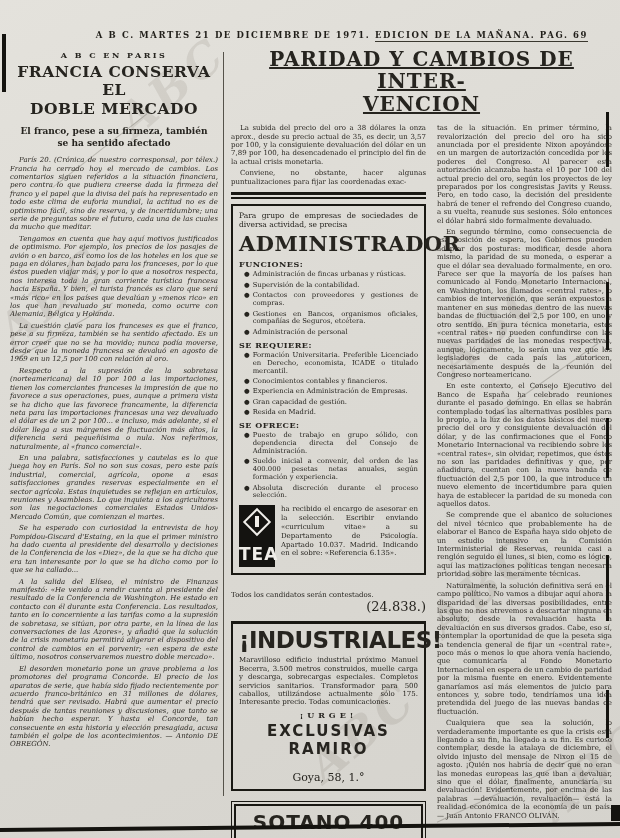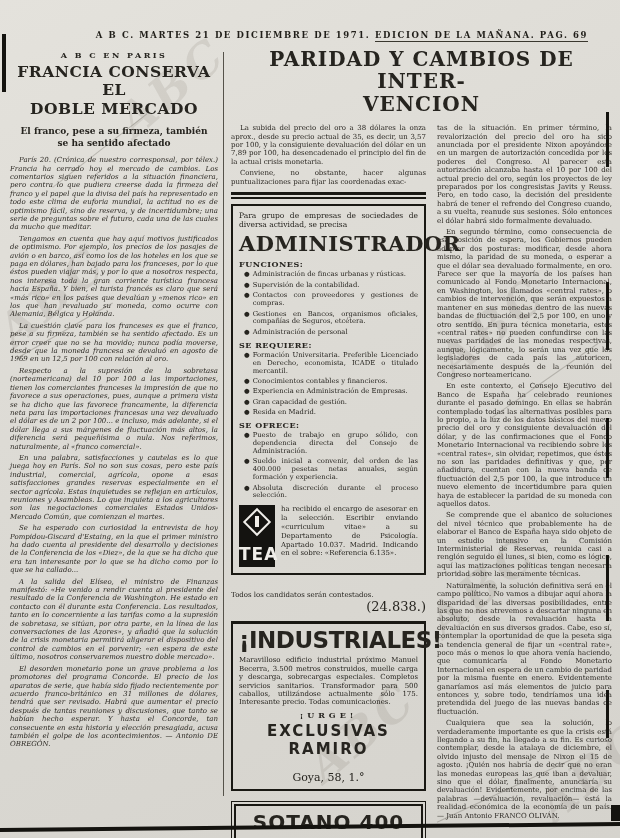--- a/index.html
+++ b/index.html
@@ -25,21 +25,21 @@
   
   .lcol{position:absolute;left:10px;top:50px;width:208px;}
   .kicker{text-align:center;font-size:8px;font-weight:bold;letter-spacing:2.5px;}
   .lheadline{text-align:center;font-size:15.5px;font-weight:bold;line-height:1.18;
       letter-spacing:.5px;margin-top:3px;}
   .subhead{text-align:center;font-size:9px;font-weight:bold;line-height:1.35;margin:7px 10px 7px;}
   .lbody p{font-size:7px;line-height:8.4px;text-align:justify;margin:0 0 3px;
       text-indent:9px;font-style:italic;color:#2b2823;}
   
   .main{position:absolute;left:231px;top:48px;width:381px;}
-  .mheadline{text-align:center;font-size:20px;font-weight:bold;letter-spacing:1px;line-height:1.12;}
+  .mheadline{text-align:center;font-size:20px;font-weight:bold;letter-spacing:1px;line-height:1.12;text-decoration:underline;}
   .mcols{display:flex;gap:11px;margin-top:9px;}
   .mc1{width:195px;flex:none;}
   .mc2{width:175px;flex:none;}
   .bodyp{font-size:7px;line-height:8.4px;text-align:justify;text-indent:9px;margin:0 0 3px;color:#2b2823;}
   .dbl-rule{border-top:3px solid #191813;border-bottom:2px solid #191813;height:2px;margin:6px 0 5px;}
   
   .adbox{border:2px solid #191813;padding:5px 6px 6px;}
   .ad-intro{font-size:7.5px;line-height:9.2px;text-align:justify;}
   .ad-title{font-size:21px;font-weight:bold;text-align:center;margin:2px 0 3px;letter-spacing:.5px;}
   .ad-sec-h{font-size:8px;font-weight:bold;margin:3px 0 2px;letter-spacing:.5px;}

